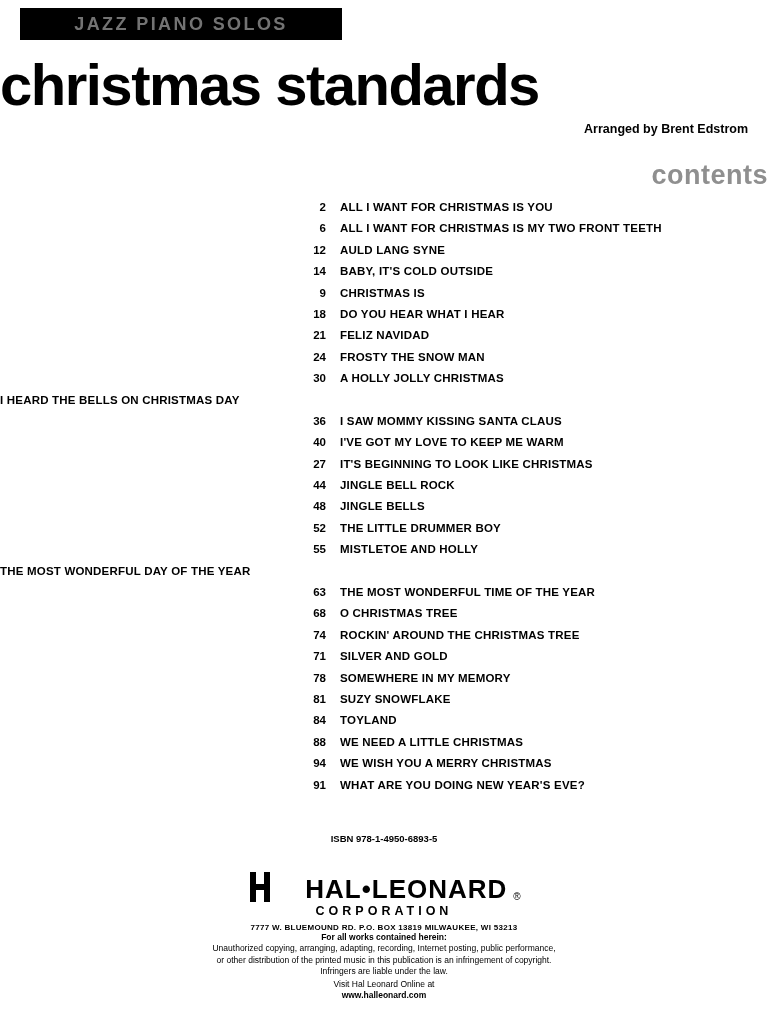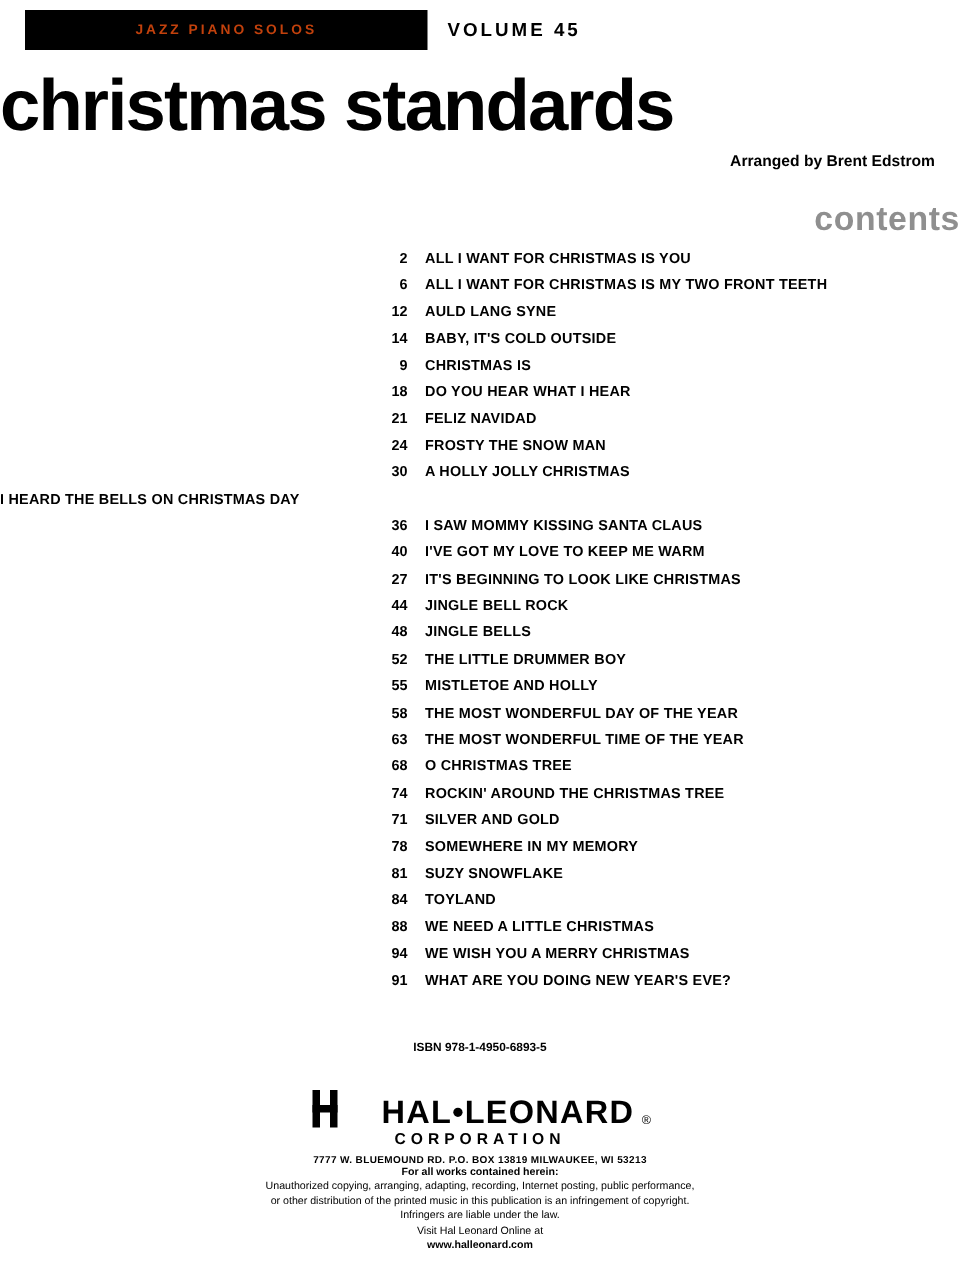--- a/index.html
+++ b/index.html
@@ -29,22 +29,22 @@
     left: 20px;
     top: 0;
     width: 322px;
     height: 32px;
     background: #000000;
     display: flex;
     align-items: center;
     justify-content: center;
   }
   .series-text {
-    color: #c2410c;
-    font-size: 11px;
+    color: #737373;
+    font-size: 18px;
     font-weight: bold;
     letter-spacing: 2.4px;
     white-space: nowrap;
   }
   .volume-text {
     position: absolute;
     left: 358px;
     top: 0;
     height: 32px;
     display: flex;
@@ -220,21 +220,20 @@
     font-weight: bold;
   }
 </style>
 </head>
 <body>
 
 <div class="header-band">
   <div class="series-block">
     <span class="series-text">JAZZ PIANO SOLOS</span>
   </div>
-  <div class="volume-text">VOLUME 45</div>
 </div>
 
 <div class="title">christmas standards</div>
 <div class="arranger">Arranged by Brent Edstrom</div>
 
 <div class="contents-heading">contents</div>
 
 <div class="toc">
   <div class="toc-row">
       <span class="toc-page">2</span>
@@ -297,21 +296,20 @@
     </div>
   <div class="toc-row">
       <span class="toc-page">52</span>
       <span class="toc-title">THE LITTLE DRUMMER BOY</span>
     </div>
   <div class="toc-row">
       <span class="toc-page">55</span>
       <span class="toc-title">MISTLETOE AND HOLLY</span>
     </div>
   <div class="toc-row">
-      <span class="toc-page">58</span>
       <span class="toc-title">THE MOST WONDERFUL DAY OF THE YEAR</span>
     </div>
   <div class="toc-row">
       <span class="toc-page">63</span>
       <span class="toc-title">THE MOST WONDERFUL TIME OF THE YEAR</span>
     </div>
   <div class="toc-row">
       <span class="toc-page">68</span>
       <span class="toc-title">O CHRISTMAS TREE</span>
     </div>

